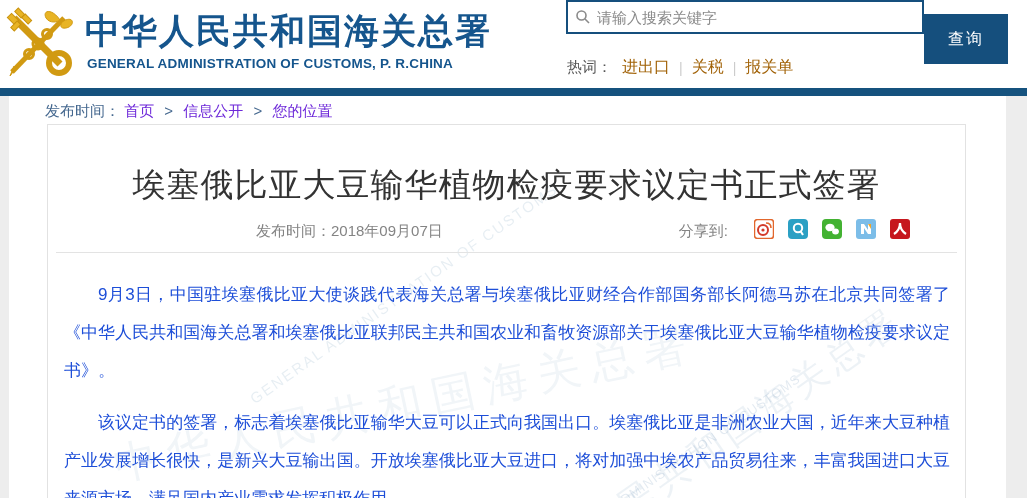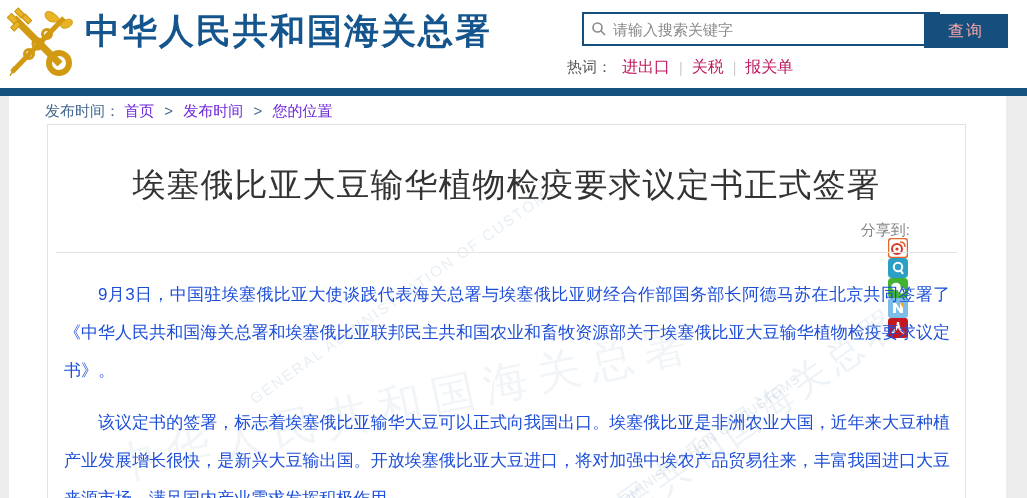--- a/index.html
+++ b/index.html
@@ -8,34 +8,34 @@
   #page { position:relative; width:1027px; height:498px; overflow:hidden; background:#fff; }
 
   
   .header { position:absolute; left:0; top:0; width:1027px; height:88px; background:#fff; }
   .logo { position:absolute; left:2px; top:2px; width:76px; height:82px; }
   .title-cn { position:absolute; left:85px; top:8px; font-size:35px; font-weight:700;
               color:#15558d; letter-spacing:2px; font-family:"Liberation Sans",sans-serif; }
   .title-en { position:absolute; left:87px; top:56px; font-size:13.5px; font-weight:700;
               color:#15558d; letter-spacing:0.2px; }
 
-  .search-box { position:absolute; left:566px; top:12px; width:358px; height:34px;
-                background:#fff; border:2px solid #154f7d; display:flex; align-items:center;margin-left:16px; }
+  .search-box { position:absolute; left:566px; top:0; width:358px; height:34px;
+                background:#fff; border:2px solid #154f7d; display:flex; align-items:center; }
   .search-box .mag { margin-left:7px; flex:0 0 auto; }
   .search-box input { border:none; outline:none; flex:1; height:26px; font-size:15px;
                       color:#333; padding-left:6px; background:transparent; }
   .search-box input::placeholder { color:#8a8a8a; }
-  .search-btn { position:absolute; left:924px; top:14px; width:84px; height:34px;
-                background:#154f7d; color:#fca5a5; font-size:16px; border:none;
+  .search-btn { position:absolute; left:924px; top:14px; width:84px; height:50px;
+                background:#154f7d; color:#ffffff; font-size:16px; border:none;
                 letter-spacing:2px; cursor:pointer; }
 
   .hotwords { position:absolute; left:567px; top:57px; font-size:15px; color:#555;
               display:flex; align-items:center;justify-content:center; }
   .hotwords .hw-label { color:#555; margin-right:10px; }
-  .hotwords a { color:#be185d; text-decoration:none; font-size:16px;font-family:Liberation Serif, serif; }
+  .hotwords a { color:#a16207; text-decoration:none; font-size:16px;font-family:Liberation Serif, serif; }
   .hotwords .hw-sep { color:#ccc; margin:0 9px; font-size:14px; }
 
   
   .blue-bar { position:absolute; left:0; top:88px; width:1027px; height:8px; background:#15527e; }
 
   
   .content-region { position:absolute; left:0; top:96px; width:1027px; height:402px; background:#ededed; }
   .content-inner { position:absolute; left:9px; top:0; width:997px; height:402px; background:#fff; }
 
   .breadcrumb { position:absolute; left:36px; top:6px; font-size:15px; color:#45688f; }
@@ -53,21 +53,21 @@
   .wm-en2 { left:480px; top:330px; font-size:13px; transform:rotate(-35deg); color:rgba(21,85,141,0.12); letter-spacing:1px; }
 
   .article-title { position:absolute; left:0; top:38px; width:100%; text-align:center;
                    font-family:"Liberation Serif","DejaVu Serif",serif; font-weight:400;
                    font-size:33px; color:#333; letter-spacing:1px; }
 
   .meta-row { position:absolute; left:0; top:94px; width:100%; height:24px; font-size:15px; color:#848484; }
   .meta-date { position:absolute; left:208px; top:3px; }
   .meta-font { position:absolute; left:408px; top:3px; letter-spacing:1px; }
   .meta-font .fs-opt { cursor:pointer; margin:0 3px; }
-  .meta-share { position:absolute; right:43px; top:0; display:flex; align-items:center;flex-direction:column; }
+  .meta-share { position:absolute; right:55px; top:0; display:flex; align-items:center; }
   .meta-share .share-label { margin-right:12px; position:relative; top:2px; }
   .share-ic { width:20px; height:20px; margin-left:14px; display:inline-block; cursor:pointer; }
 
   .meta-sep { position:absolute; left:8px; right:8px; top:127px; height:0; border-top:1px solid #e3e3e3; }
 
   .article-body { position:absolute; left:0; top:127px; width:100%; padding:24px 15px 0 16px; }
   .article-body p { font-size:17px; color:#1d4ed8; line-height:38px; text-indent:2em;
                     margin-bottom:14px; text-align:justify;
                     font-family:"Liberation Sans","DejaVu Sans",sans-serif; }
 </style>
@@ -94,20 +94,21 @@
         <polygon points="8,74 14,66 12,64" fill="#d19a12"></polygon>
         <path d="M58 18 C50 6 40 8 44 16 C48 22 56 20 58 18 Z" fill="#e8b425"></path>
         <path d="M60 20 C72 12 74 24 64 26 C58 27 58 23 60 20 Z" fill="#e8b425"></path>
         <circle cx="36" cy="42" r="5" fill="none" stroke="#d19a12" stroke-width="3"></circle>
         <circle cx="27" cy="52" r="4.5" fill="none" stroke="#d19a12" stroke-width="3"></circle>
         <circle cx="45" cy="32" r="4.5" fill="none" stroke="#d19a12" stroke-width="3"></circle>
       </g>
     </svg>
 
     <div class="title-cn">中华人民共和国海关总署</div>
+    <div class="title-en">GENERAL ADMINISTRATION OF CUSTOMS, P. R.CHINA</div>
 
     <div class="search-box">
       <svg class="mag" width="16" height="16" viewBox="0 0 16 16">
         <circle cx="6.5" cy="6.5" r="4.5" fill="none" stroke="#8a8a8a" stroke-width="1.6"></circle>
         <line x1="10" y1="10" x2="14" y2="14" stroke="#8a8a8a" stroke-width="1.6"></line>
       </svg>
       <input type="text" placeholder="请输入搜索关键字" style="">
     </div>
     <button class="search-btn">查询</button>
 
@@ -123,35 +124,36 @@
 
   <div class="blue-bar"></div>
 
   <div class="content-region">
     <div class="content-inner">
 
       <div class="breadcrumb">
         <span>发布时间：</span>
         <a href="#">首页</a>
         <span class="bc-sep">&gt;</span>
-        <a href="#">发布时间</a>
+        <a href="#">信息公开</a>
         <span class="bc-sep">&gt;</span>
         <a href="#">您的位置</a>
       </div>
 
       <div class="article-box">
 
         <div class="wm wm-en1">GENERAL ADMINISTRATION OF CUSTOMS</div>
         <div class="wm wm-cn1">中华人民共和国海关总署</div>
         <div class="wm wm-cn2">中华人民共和国海关总署</div>
         <div class="wm wm-en2">GENERAL ADMINISTRATION OF CUSTOMS</div>
 
         <h1 class="article-title">埃塞俄比亚大豆输华植物检疫要求议定书正式签署</h1>
 
         <div class="meta-row">
+          <span class="meta-date">发布时间：2018年09月07日</span>
 
 
           <span class="meta-share">
             <span class="share-label">分享到:</span>
 
             <svg class="share-ic" viewBox="0 0 20 20">
               <rect x="0.5" y="0.5" width="19" height="19" rx="3" fill="#fff" stroke="#e2672d" stroke-width="1.5"></rect>
               <circle cx="9" cy="11" r="5" fill="none" stroke="#d33a2a" stroke-width="2"></circle>
               <circle cx="9" cy="11" r="1.6" fill="#d33a2a"></circle>
               <path d="M12 4 C15 4 17 6 17 9" fill="none" stroke="#e2672d" stroke-width="1.6"></path>

